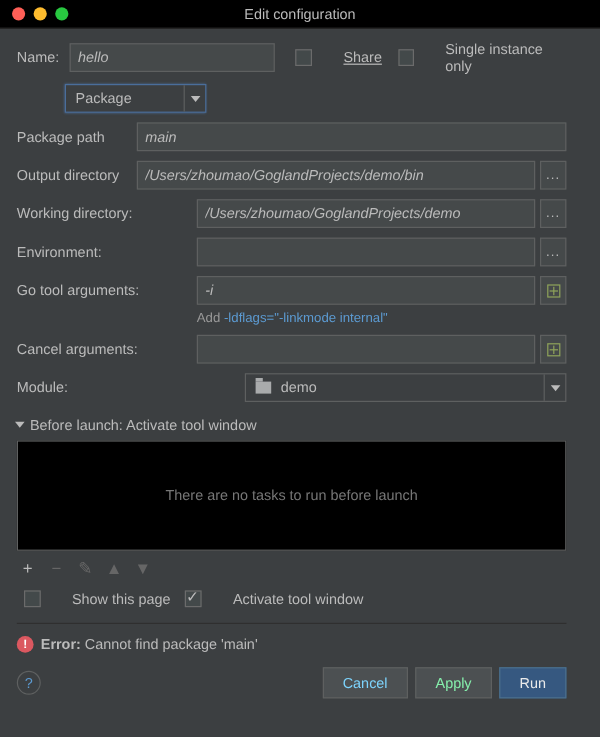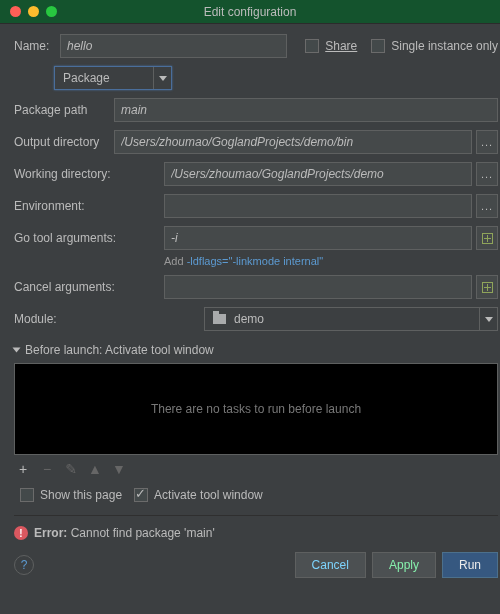--- a/index.html
+++ b/index.html
@@ -1,37 +1,37 @@
 <!DOCTYPE html>
 <html><head>
 <meta charset="utf-8">
 <style>
 * { box-sizing: border-box; margin: 0; padding: 0; font-family: -apple-system, BlinkMacSystemFont, "Segoe UI", sans-serif; }
 body { background: #3c3f41; color: #bbbbbb; font-size: 12px; width: 500px; height: 614px; overflow: hidden; }
-.titlebar { height: 24px; background: #14532d; display: flex; align-items: center; position: relative; border-bottom: 1px solid #2b2b2b; }
+.titlebar { height: 24px; background: #000000; display: flex; align-items: center; position: relative; border-bottom: 1px solid #2b2b2b; }
 .traffic { display: flex; gap: 7px; padding-left: 10px; }
 .dot { width: 11px; height: 11px; border-radius: 50%; }
 .dot.red { background: #ff5f57; }
 .dot.yellow { background: #febc2e; }
 .dot.green { background: #28c840; }
 .title { position: absolute; left: 0; right: 0; text-align: center; color: #bbbbbb; font-size: 12px; pointer-events: none; }
 
-.content { padding: 10px 2px 8px 14px; }
+.content { padding: 10px 28px 8px 14px; }
 .row { display: flex; align-items: center; margin-bottom: 8px; min-height: 24px; }
 .label { color: #bbbbbb; font-size: 12px; }
 .lbl-col { width: 100px; flex-shrink: 0; }
 .lbl-col-wide { width: 150px; flex-shrink: 0; }
 input[type="text"], .input-like {
   background: #45494a; border: 1px solid #5e6060; color: #bbbbbb;
   padding: 3px 6px; font-size: 12px; height: 24px; border-radius: 0; font-style: italic;
 }
 .flex1 { flex: 1; }
 .checkbox { width: 14px; height: 14px; background: #43494a; border: 1px solid #6b6b6b; display: inline-block; margin-right: 6px; vertical-align: middle; position: relative; }
 .checkbox.checked::after { content: "✓"; position: absolute; top: -3px; left: 0; color: #bbbbbb; font-size: 13px; }
-.chk-label { display: inline-flex; align-items: center; }
+.chk-label { display: inline-flex; align-items: center; gap: 20px; }
 .underline { text-decoration: underline; }
 .select { display: flex; align-items: center; background: #3c3f41; border: 1px solid #5e6060; height: 24px; padding: 0 0 0 8px; color: #bbbbbb; margin-left: 40px; }
 .select.focused { border: 1px solid #4a6e9b; box-shadow: 0 0 2px #4a6e9b; }
 .select .arrow-btn { width: 18px; height: 22px; margin-left: auto; border-left: 1px solid #5e6060; display: flex; align-items: center; justify-content: center; }
 .down-tri { width: 0; height: 0; border-left: 4px solid transparent; border-right: 4px solid transparent; border-top: 5px solid #bbbbbb; }
 .icon-btn { width: 22px; height: 24px; border: 1px solid #5e6060; background: #45494a; display: flex; align-items: center; justify-content: center; margin-left: 4px; color: #bbbbbb; font-size: 11px; }
 .folder-icon { width: 13px; height: 10px; background: #a9abac; position: relative; }
 .folder-icon::before { content: ""; position: absolute; top: -3px; left: 0; width: 6px; height: 3px; background: #a9abac; }
 .hint { font-size: 11px; color: #999; margin-left: 150px; margin-top: -3px; margin-bottom: 8px; }
 .hint .link { color: #5c9ad1; }

